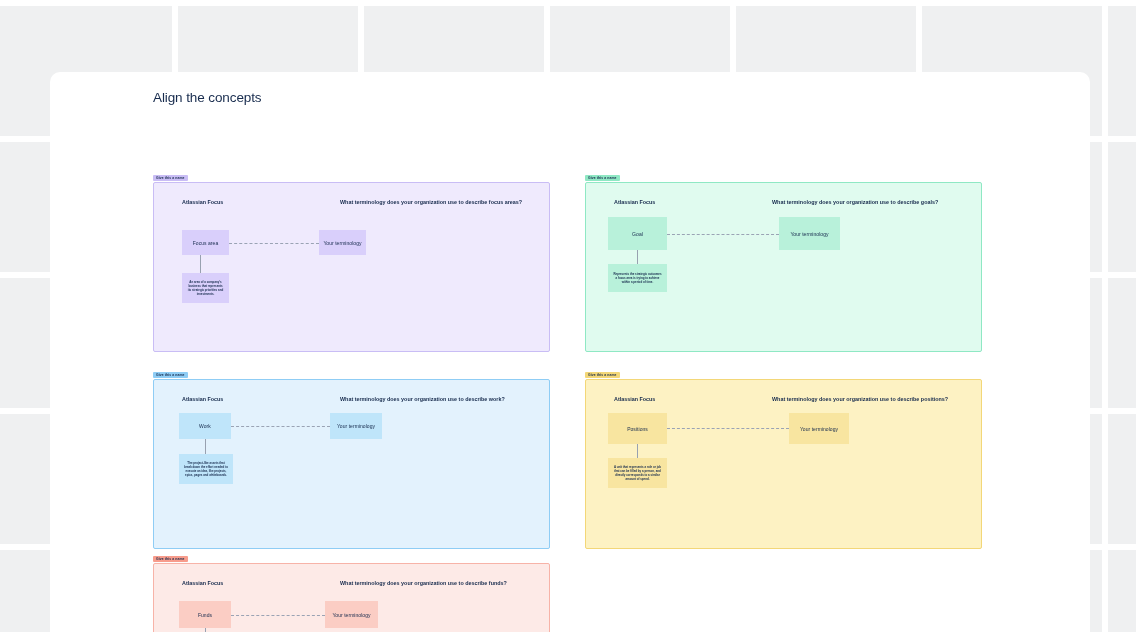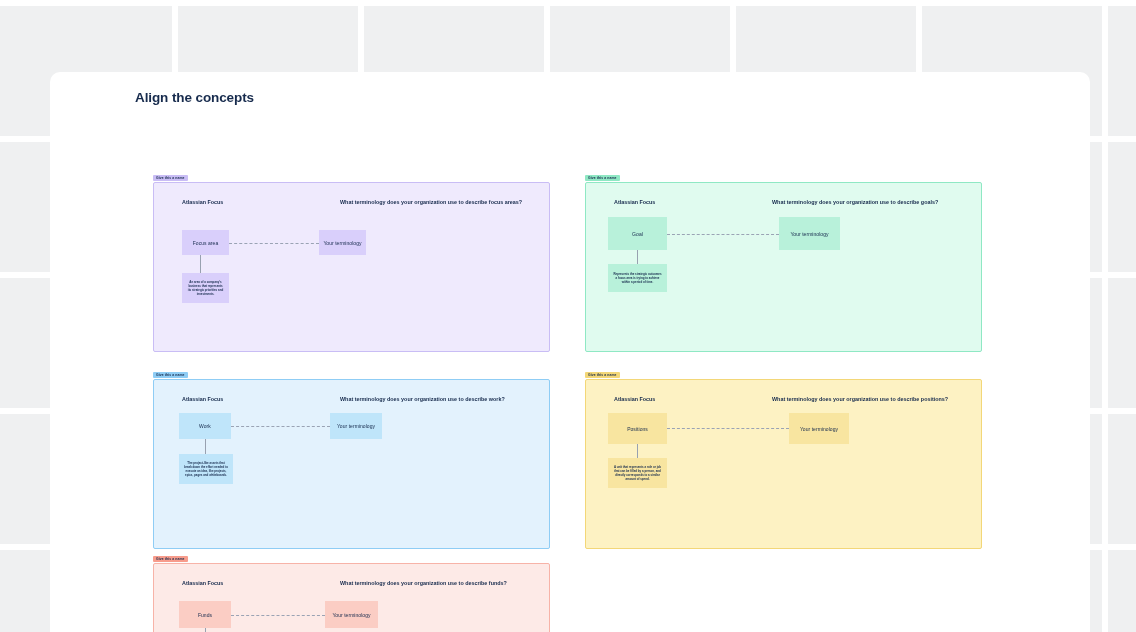--- a/index.html
+++ b/index.html
@@ -30,23 +30,23 @@
   #panel {
     position: absolute;
     left: 50px; top: 72px;
     width: 1040px; height: 600px;
     background: #ffffff;
     border-radius: 10px 10px 0 0;
   }
 
   #page-title {
     position: absolute;
-    left: 85px; top: 18px;
+    left: 103px; top: 18px;
     font-size: 13.5px;
-    font-weight: bold;
+    font-weight: normal;
     color: #172b4d;
     letter-spacing: -0.1px;
   }
 
   
   .frame-wrap { position: absolute; }
   .frame-tag {
     position: absolute;
     left: 0; top: -7.5px;
     font-size: 3.4px;

